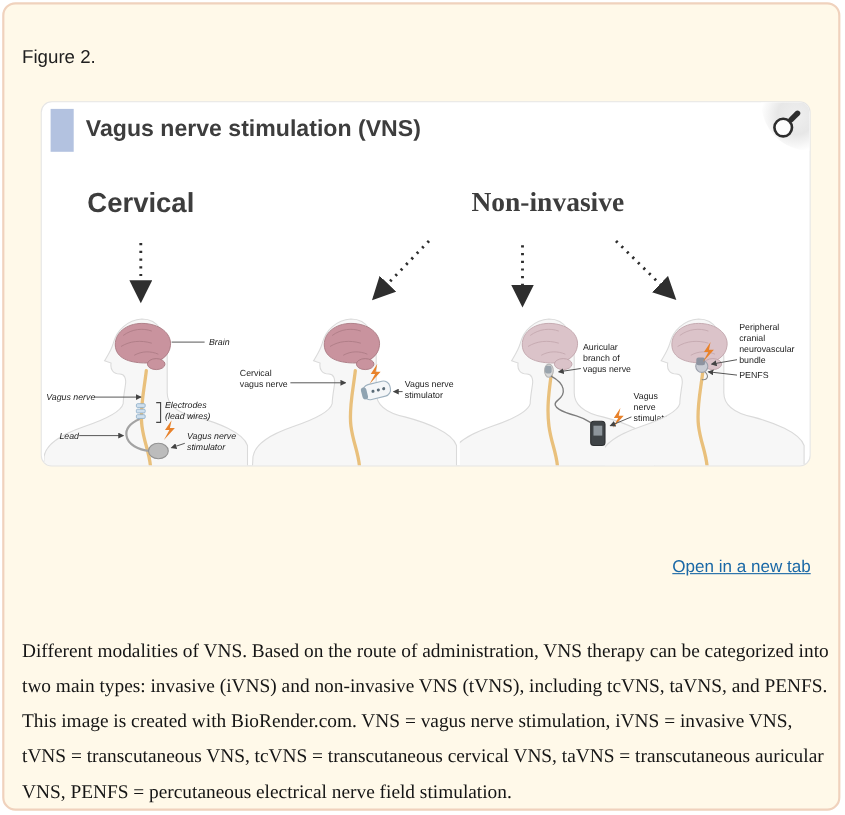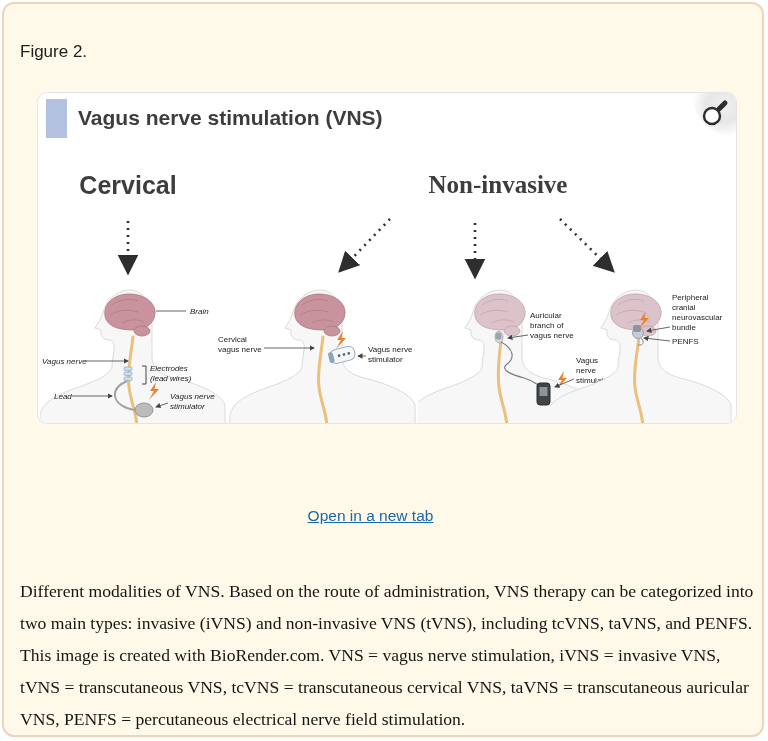--- a/index.html
+++ b/index.html
@@ -36,21 +36,21 @@
   .brain-d-ln{fill:none;stroke:var(--brain_dark_stroke);stroke-width:.9;opacity:.75;}
   .brain-l{fill:var(--brain_light);stroke:var(--brain_light_stroke);stroke-width:.8;}
   .brain-l-ln{fill:none;stroke:var(--brain_light_stroke);stroke-width:.9;opacity:.75;}
   .nerve{fill:none;stroke:var(--nerve);stroke-width:3;stroke-linecap:round;}
   .leader{stroke:var(--leader);stroke-width:.9;fill:none;}
   .lbl{font-family:"Liberation Sans",sans-serif;font-size:8px;fill:#222;}
   .bolt{fill:var(--lightning);}
   .label-box{position:absolute;top:349px;width:86px;height:27px;background:var(--label_box_bg);
     color:var(--label_box_text);font-size:17px;font-weight:bold;text-align:center;line-height:27px;border-radius:2px;}
   .b1{left:43px;} .b2{left:231px;} .b3{left:397px;} .b4{left:569px;}
-  .open-link-row{position:absolute;left:0;top:503px;width:733px;text-align:center;}
+  .open-link-row{position:absolute;left:0;top:503px;width:733px;text-align:right;}
   .open-link{font-size:15.5px;color:var(--link);text-decoration:underline;cursor:pointer;}
   .figure-caption{position:absolute;left:16px;top:551px;width:740px;
     font-family:"Liberation Serif",serif;font-size:17.6px;line-height:32px;color:var(--caption_color);margin-top:20px;}
 </style>
 </head>
 <body>
 
 <div class="canvas">
  <div class="figure-card">
   <div class="figure-label">Figure 2.</div>

